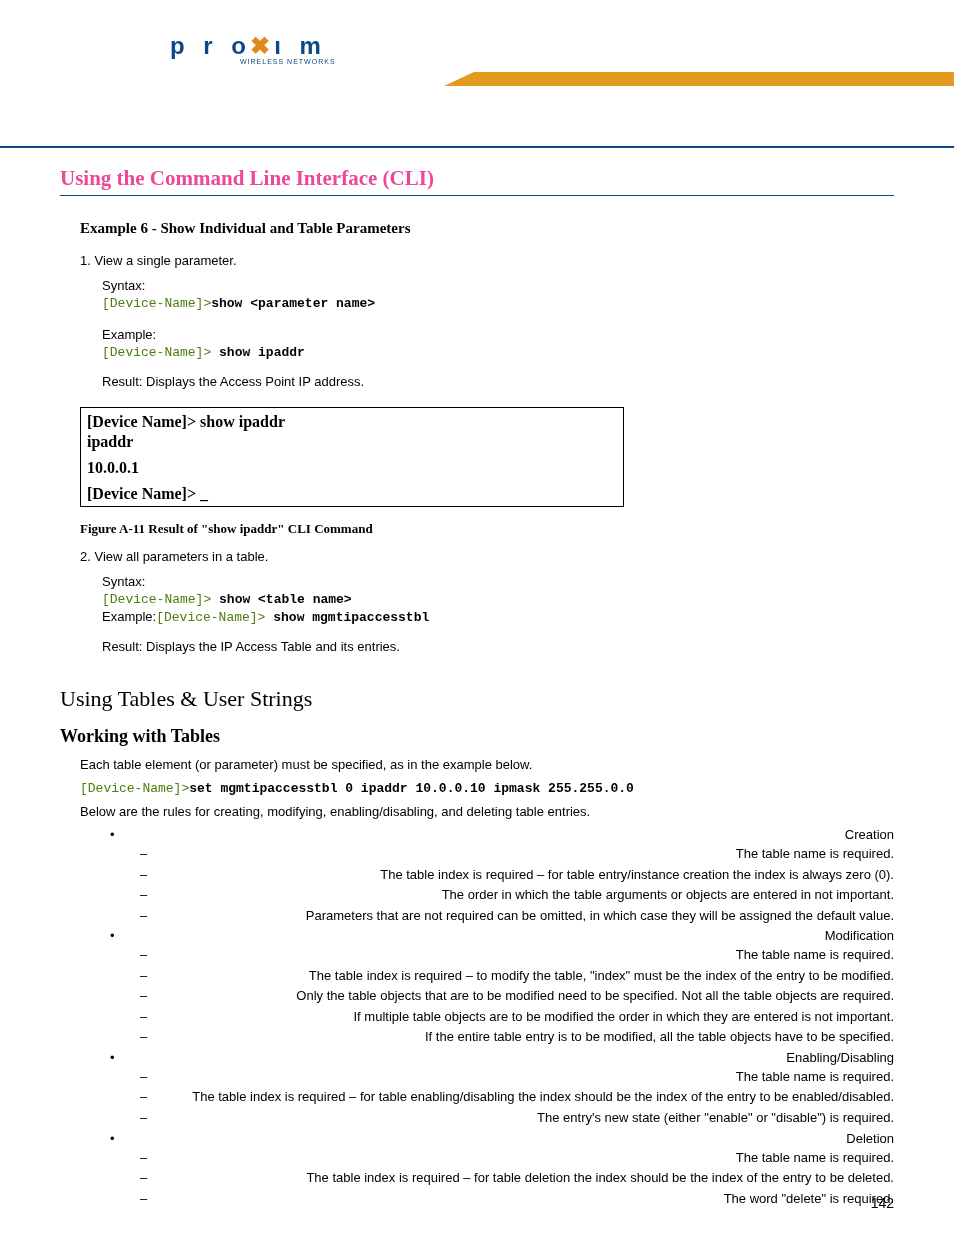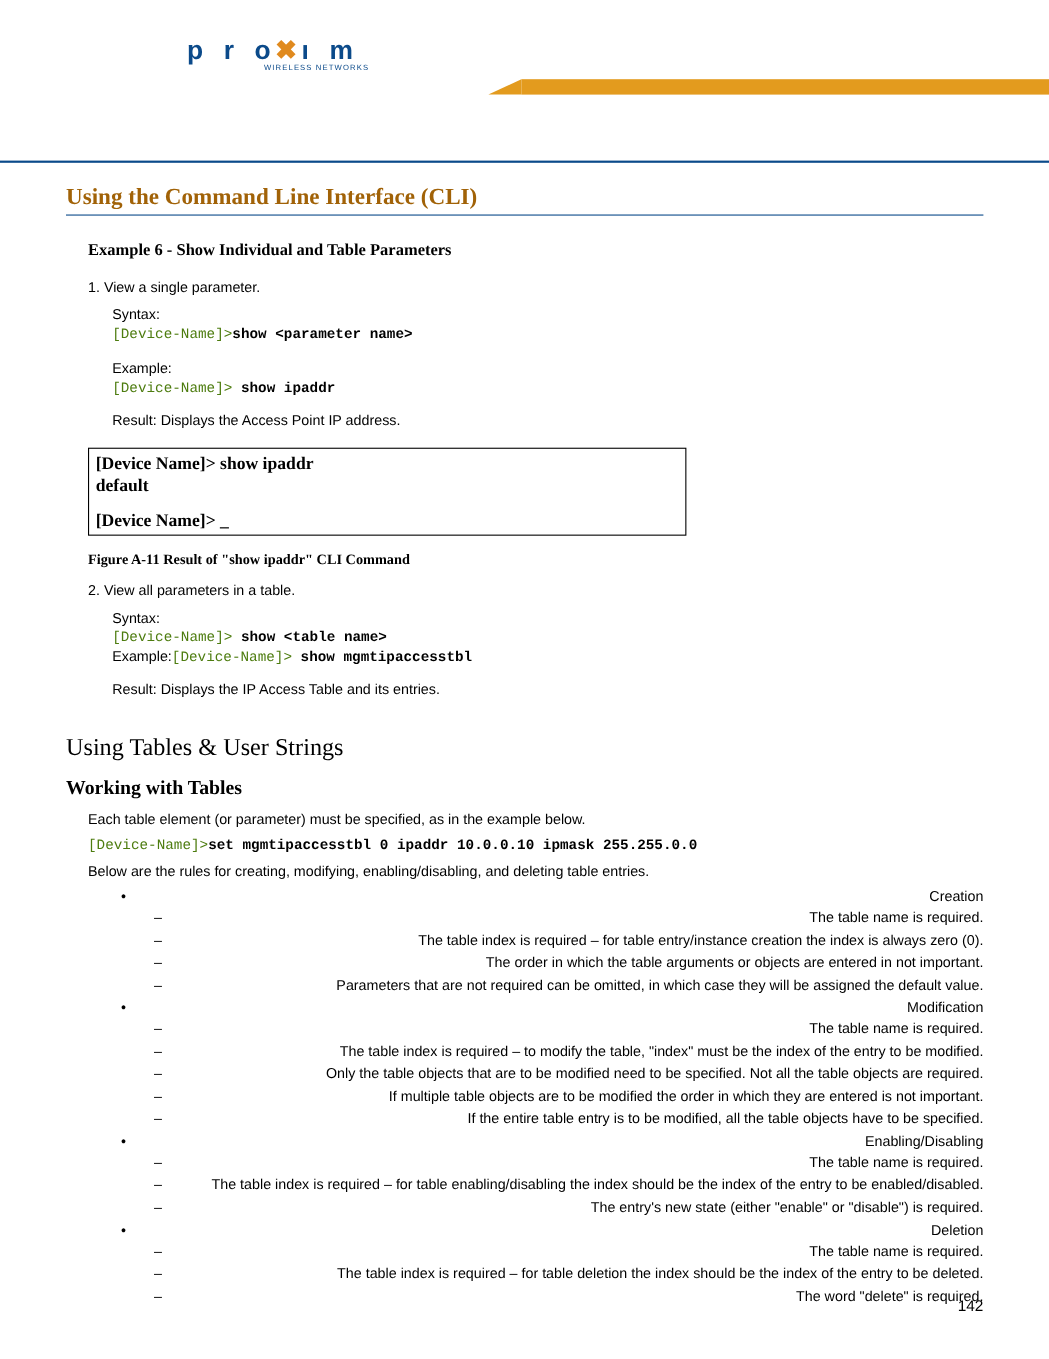--- a/index.html
+++ b/index.html
@@ -65,21 +65,21 @@
     border-top: 2px solid #0b4a8a;
     margin-top: 56px;
     margin-bottom: 18px;
     margin-left: -60px;
     margin-right: -60px;
   }
   .section-title {
     font-family: "Times New Roman", Times, serif;
     font-size: 21px;
     font-weight: bold;
-    color: #a16207;
+    color: #ec4899;
     border-bottom: 1.5px solid #0b4a8a;
     padding-bottom: 4px;
     margin: 0 0 24px 0;
   }
   .content { margin-left: 20px; }
   .example-heading {
     font-family: "Times New Roman", Times, serif;
     font-size: 15px;
     font-weight: bold;
     margin: 6px 0 16px 0;
@@ -168,22 +168,23 @@
       <div class="label" style="margin-top:16px">Example:</div>
       <div class="linebox">
         <span class="mono grey">[Device-Name]&gt; </span><span class="mono bold">show ipaddr</span>
       </div>
 
       <div class="result">Result: Displays the Access Point IP address.</div>
     </div>
 
     <div class="terminal-box">
       <div>[Device Name]&gt; show ipaddr</div>
-      <div>default</div>
+      <div>ipaddr</div>
       <div style="height:6px"></div>
+      <div>10.0.0.1</div>
       <div style="height:6px"></div>
       <div>[Device Name]&gt; _</div>
     </div>
 
     <div class="fig-caption">Figure A-11   Result of "show ipaddr" CLI Command</div>
 
     <div class="step">2. View all parameters in a table.</div>
 
     <div class="indent">
       <div class="label">Syntax:</div>

